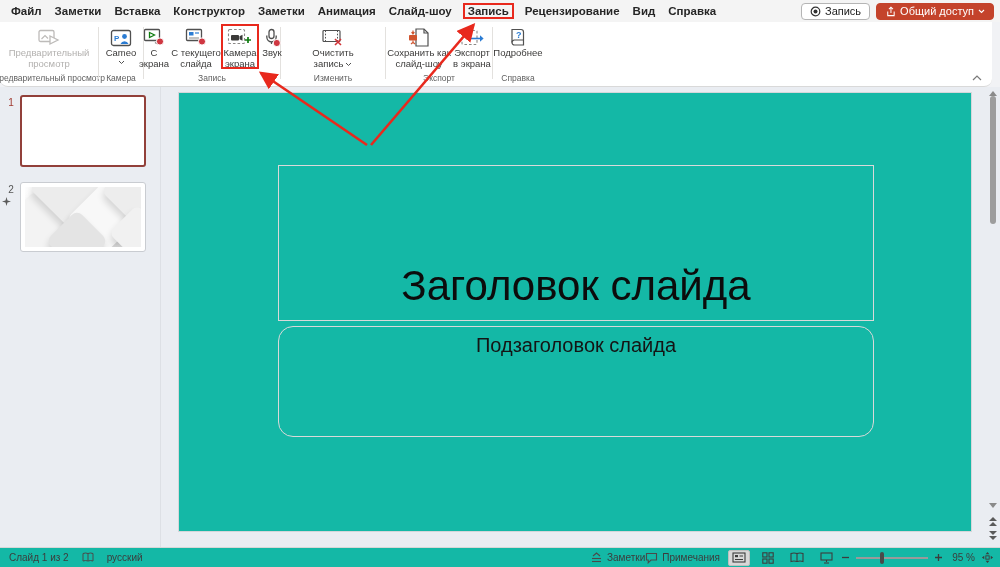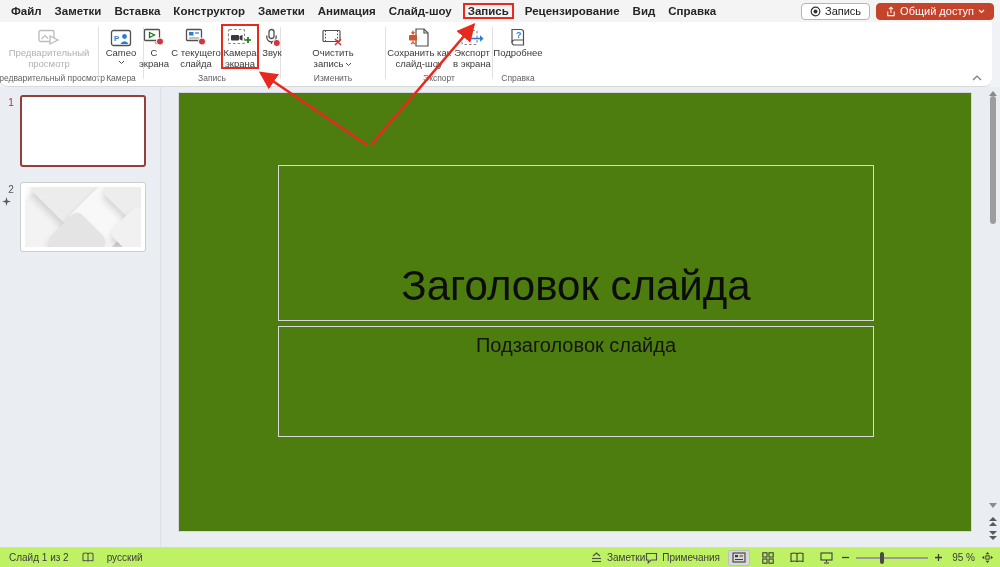--- a/index.html
+++ b/index.html
@@ -43,35 +43,35 @@
   #thumbs { position:absolute; left:0; top:0; width:161px; height:460px; border-right:1px solid #dde0e5; }
   .thumb-row { position:absolute; display:flex; }
   .tnum { width:18px; font-size:10px; text-align:center; padding-top:2px; }
   .thumb { border-radius:3px; background:#fff; }
   .thumb.sel { border:2px solid #92403a; }
   .thumb.norm { border:1px solid #c9ccd1; padding:4px; }
   .design { position:relative; width:100%; height:100%; overflow:hidden;
     background:linear-gradient(120deg,#fdfdfd 0%,#ececec 100%); }
   .shape { position:absolute; border-radius:7px; box-shadow:3px 4px 7px rgba(0,0,0,.14); }
 
-  #canvas { position:absolute; left:178px; top:5px; width:794px; height:440px; background:#4d7c0f;
+  #canvas { position:absolute; left:178px; top:5px; width:794px; height:440px; background:#14b8a6;
     border:1px solid #d5d7da; }
   .ph-box { position:absolute; border:1px solid #d9d9d9; display:flex; justify-content:center; }
   #title-box { left:99px; top:72px; width:596px; height:156px; align-items:flex-end; }
   #title-text { font-size:42px; color:#0c0c0c; padding-bottom:10px; white-space:nowrap; }
-  #subtitle-box { left:99px; top:233px; width:596px; height:111px; align-items:flex-start; }
+  #subtitle-box { left:99px; top:233px; width:596px; height:111px; align-items:flex-start;border-radius:15px; }
   #subtitle-text { font-size:20px; color:#141414; padding-top:7px; }
 
   
   #vscroll { position:absolute; right:1px; top:0; width:12px; height:460px; }
   #vthumb { position:absolute; left:3px; top:9px; width:6px; height:128px; background:#9d9d9d; border-radius:3px; }
   .sbtn { position:absolute; left:0; width:12px; height:12px; display:flex; align-items:center; justify-content:center; }
 
   
-  #statusbar { position:absolute; left:0; top:547px; width:1000px; height:20px; background:#bef264;
+  #statusbar { position:absolute; left:0; top:547px; width:1000px; height:20px; background:#14b8a6;
     border-top:1px solid #d7d7d7; display:flex; align-items:center; font-size:10px; color:#3c3c3c; }
   .sitem { display:flex; align-items:center; gap:4px; white-space:nowrap; }
   #status-left { display:flex; align-items:center; gap:13px; padding-left:9px; }
   #status-right { margin-left:auto; display:flex; align-items:center; padding-right:6px; }
   .viewbtn { width:22px; height:16px; display:flex; align-items:center; justify-content:center; border-radius:2px; }
   .viewbtn.sel { background:#d8d8d8; border:1px solid #bfbfbf; }
   #zoom-track { position:relative; width:72px; height:2px; background:#9a9a9a; }
   #zoom-thumb { position:absolute; left:24px; top:-5px; width:4px; height:12px; background:#4a4a4a; border-radius:2px; }
 
   

